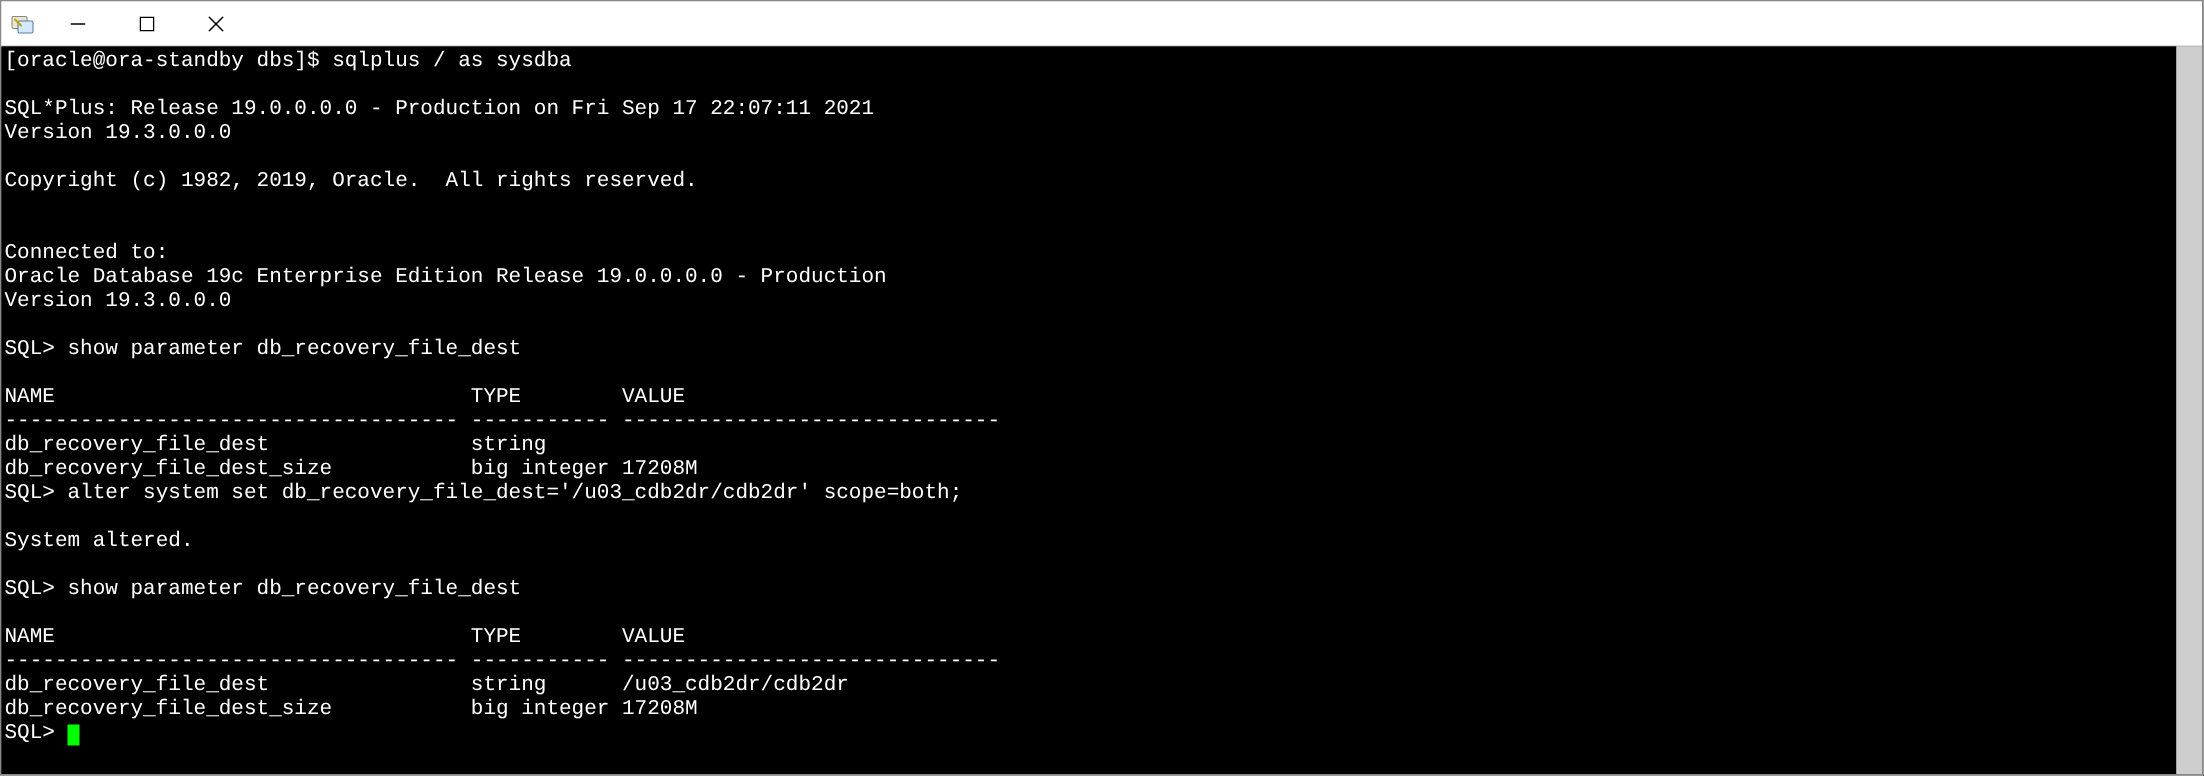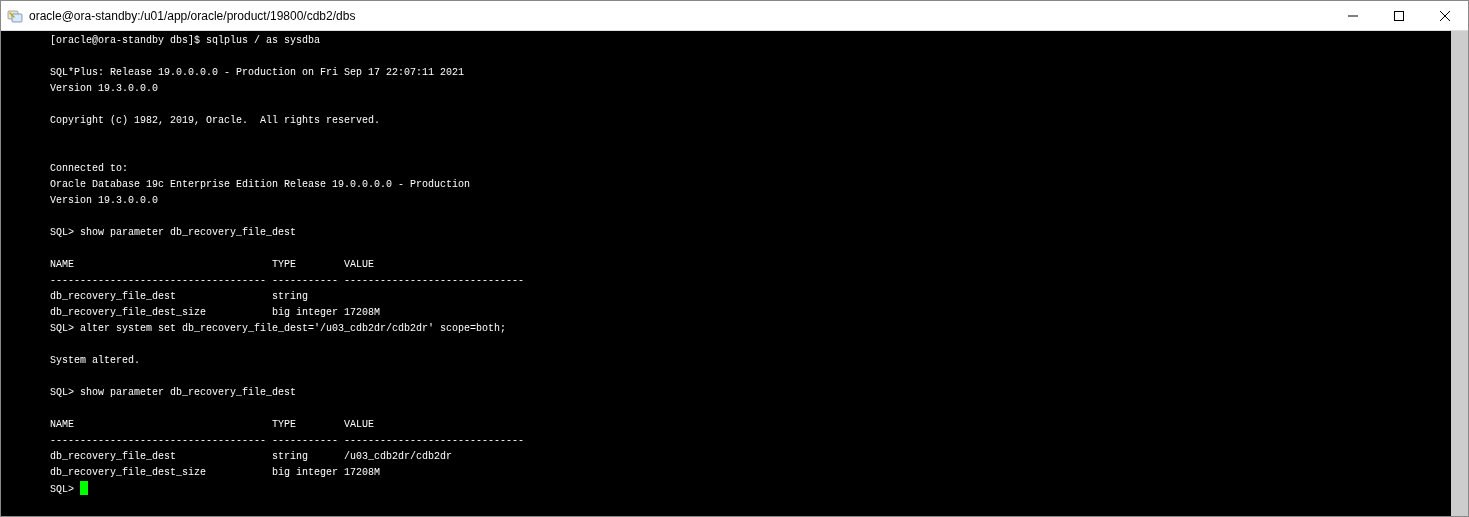--- a/index.html
+++ b/index.html
@@ -61,26 +61,25 @@
       flex: 1;
       display: flex;
       background: #000;
       min-height: 0;
     }
     .terminal {
       flex: 1;
       background: #000;
       color: #fff;
       font-family: Consolas, "Courier New", monospace;
-      font-size: 10px;
+      font-size: 14px;
       line-height: 16px;
       padding: 2px 0 2px 2px;
       white-space: pre;
       overflow: hidden;
-      margin-left: 47px;
     }
     .terminal-line { min-height: 16px; }
     .scrollbar {
       width: 17px;
       background: #f0f0f0;
       position: relative;
       flex-shrink: 0;
     }
     .scroll-thumb {
       position: absolute;
@@ -103,21 +102,20 @@
 
 <div class="window">
   <div class="titlebar">
     <span class="titlebar-icon">
       <svg viewBox="0 0 16 16">
         <rect x="1" y="3" width="10" height="8" rx="1" fill="#e8e8d0" stroke="#888" stroke-width="0.7"></rect>
         <rect x="5" y="6" width="10" height="8" rx="1" fill="#d6eaff" stroke="#5a7aa0" stroke-width="0.7"></rect>
         <path d="M3 5 L7 9" stroke="#c0a000" stroke-width="1.3" stroke-linecap="round"></path>
       </svg>
     </span>
-    <div class="titlebar-title">oracle@ora-standby:/u01/app/oracle/product/19800/cdb2/dbs</div>
     <div class="win-controls">
       <div class="win-btn">
         <svg viewBox="0 0 10 10">
             <line x1="0" y1="5" x2="10" y2="5" stroke="currentColor" stroke-width="1"></line>
           </svg>
       </div>
       <div class="win-btn">
         <svg viewBox="0 0 10 10">
             <rect x="0.5" y="0.5" width="9" height="9" fill="none" stroke="currentColor" stroke-width="1"></rect>
           </svg>

